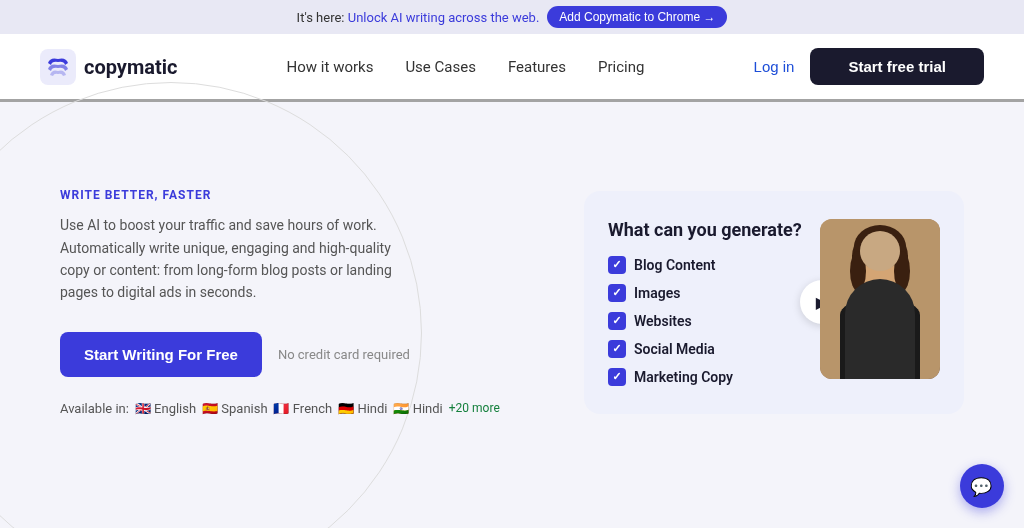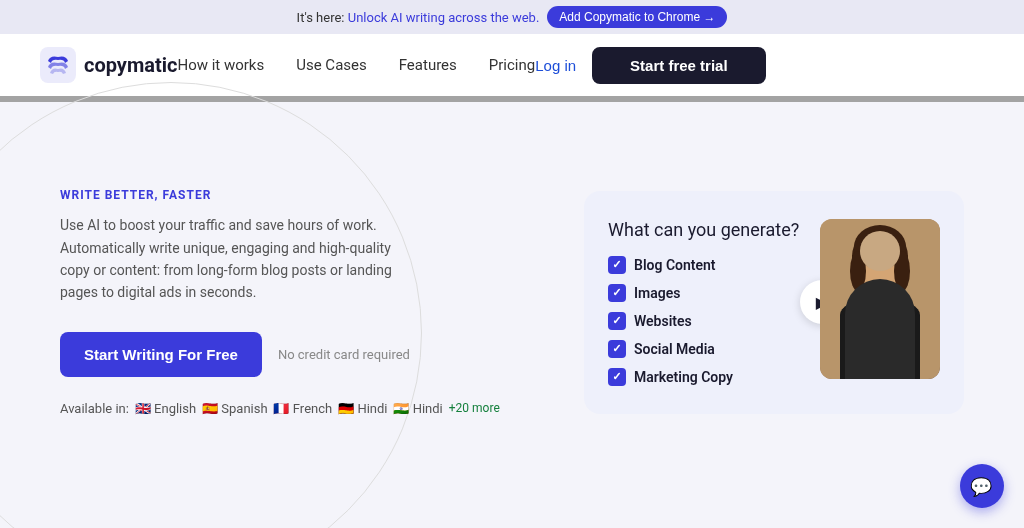--- a/index.html
+++ b/index.html
@@ -37,23 +37,24 @@
       font-weight: 500;
       cursor: pointer;
       border: none;
     }
 
     
     #navbar {
       background: white;
       display: flex;
       align-items: center;
+      justify-content: space-between;
       padding: 0 40px;
       height: 68px;
-      border-bottom: 6px solid #a3a3a3;
+      border-bottom: 3px solid #a3a3a3;
     }
     #logo-area {
       display: flex;
       align-items: center;
       gap: 8px;
     }
     .logo-icon {
       width: 36px;
       height: 36px;
     }
@@ -197,21 +198,21 @@
       gap: 16px;
       align-items: flex-start;
       position: relative;
       overflow: hidden;
     }
     .generate-content {
       flex: 1;
     }
     .generate-title {
       font-size: 18px;
-      font-weight: 400;
+      font-weight: 700;
       color: #1a1a2e;
       margin-bottom: 16px;
     }
     .generate-list {
       list-style: none;
       display: flex;
       flex-direction: column;
       gap: 10px;
     }
     .generate-list li {

